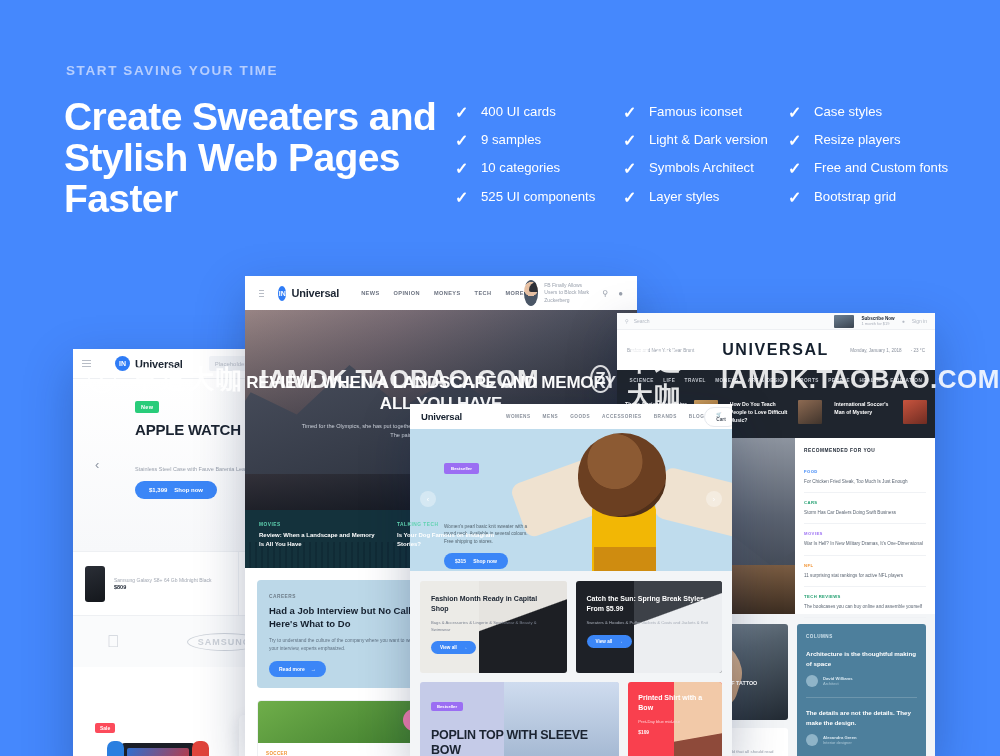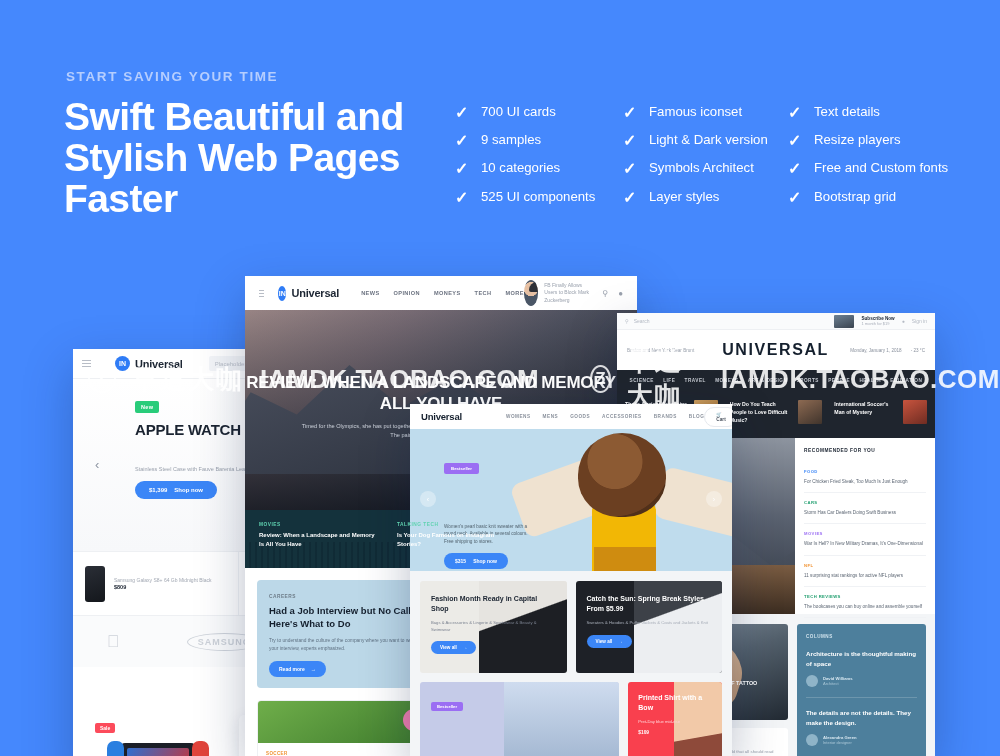--- a/index.html
+++ b/index.html
@@ -6,21 +6,21 @@
   html, body { width: 1000px; height: 756px; overflow: hidden; }
   body {
     font-family: "Liberation Sans", sans-serif;
     background: #4588fd;
     position: relative;
   }
   .stage { position: absolute; inset: 0; width: 1000px; height: 756px; overflow: hidden; background: #4588fd; }
 
   
   .eyebrow {
-    position: absolute; left: 66px; top: 69px;
+    position: absolute; left: 66px; top: 63px;
     font-size: 13.5px; font-weight: bold; letter-spacing: 1.6px;
     color: #b6cefe;
   }
   .headline {
     position: absolute; left: 64px; top: 96px; width: 400px;
     font-size: 39px; line-height: 41px; font-weight: bold;
     color: #ffffff; letter-spacing: -0.6px;
   }
 
   
@@ -235,27 +235,27 @@
   .wm .t1 { font-size: 26px; font-weight: bold; color: rgba(255,255,255,.88); letter-spacing: 2px; }
   .wm .t2 { font-size: 26px; font-weight: bold; color: rgba(255,255,255,.88); letter-spacing: .5px; }
   .wm.second { padding-left: 590px; }
 </style>
 </head>
 <body>
 
 <div class="stage">
 
   <div class="eyebrow">START SAVING YOUR TIME</div>
-  <div class="headline">Swift Beautiful and Stylish Web Pages Faster</div>
+  <div class="headline">Create Sweaters and Stylish Web Pages Faster</div>
 
   <div class="features">
     <div class="fcol c1">
       <div class="frow">
           <span class="tick">✓</span>
-          <span class="flabel">700 UI cards</span>
+          <span class="flabel">400 UI cards</span>
         </div>
       <div class="frow">
           <span class="tick">✓</span>
           <span class="flabel">9 samples</span>
         </div>
       <div class="frow">
           <span class="tick">✓</span>
           <span class="flabel">10 categories</span>
         </div>
       <div class="frow">
@@ -277,21 +277,21 @@
           <span class="flabel">Symbols Architect</span>
         </div>
       <div class="frow">
           <span class="tick">✓</span>
           <span class="flabel">Layer styles</span>
         </div>
     </div>
     <div class="fcol c3">
       <div class="frow">
           <span class="tick">✓</span>
-          <span class="flabel">Text details</span>
+          <span class="flabel">Case styles</span>
         </div>
       <div class="frow">
           <span class="tick">✓</span>
           <span class="flabel">Resize players</span>
         </div>
       <div class="frow">
           <span class="tick">✓</span>
           <span class="flabel">Free and Custom fonts</span>
         </div>
       <div class="frow">
@@ -630,20 +630,21 @@
           <span class="btn">
               <span>View all</span>
               <span>→</span>
             </span>
         </div>
       </div>
       <div class="sh-row2">
         <div class="sh-poplin">
           <div class="bg"></div>
           <span class="badge">Bestseller</span>
+          <h3>POPLIN TOP WITH SLEEVE BOW</h3>
           
         </div>
         <div class="sh-print">
           <div class="girl"></div>
           <h4>Printed Shirt with a Bow</h4>
           <p>Pret-Day blue mid-rise</p>
           <b>$109</b>
         </div>
       </div>
     </div>

